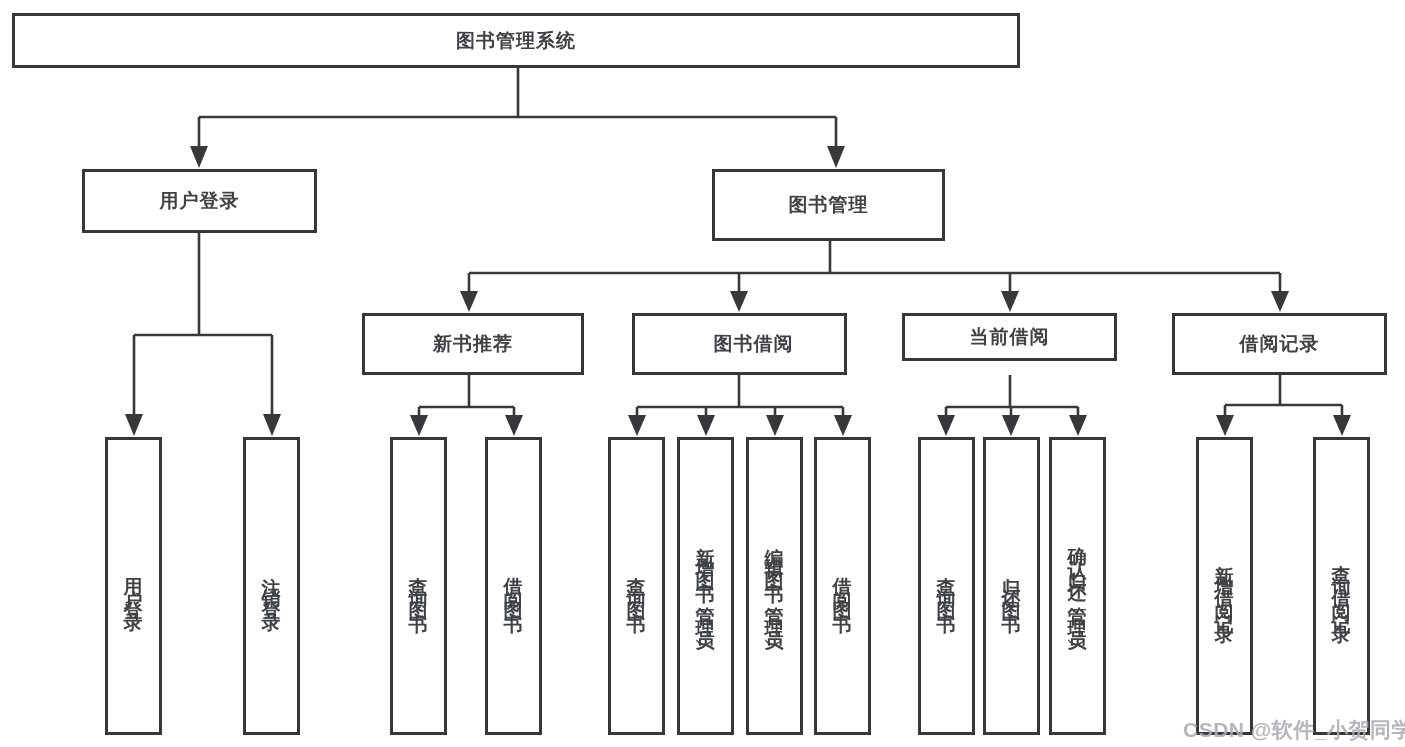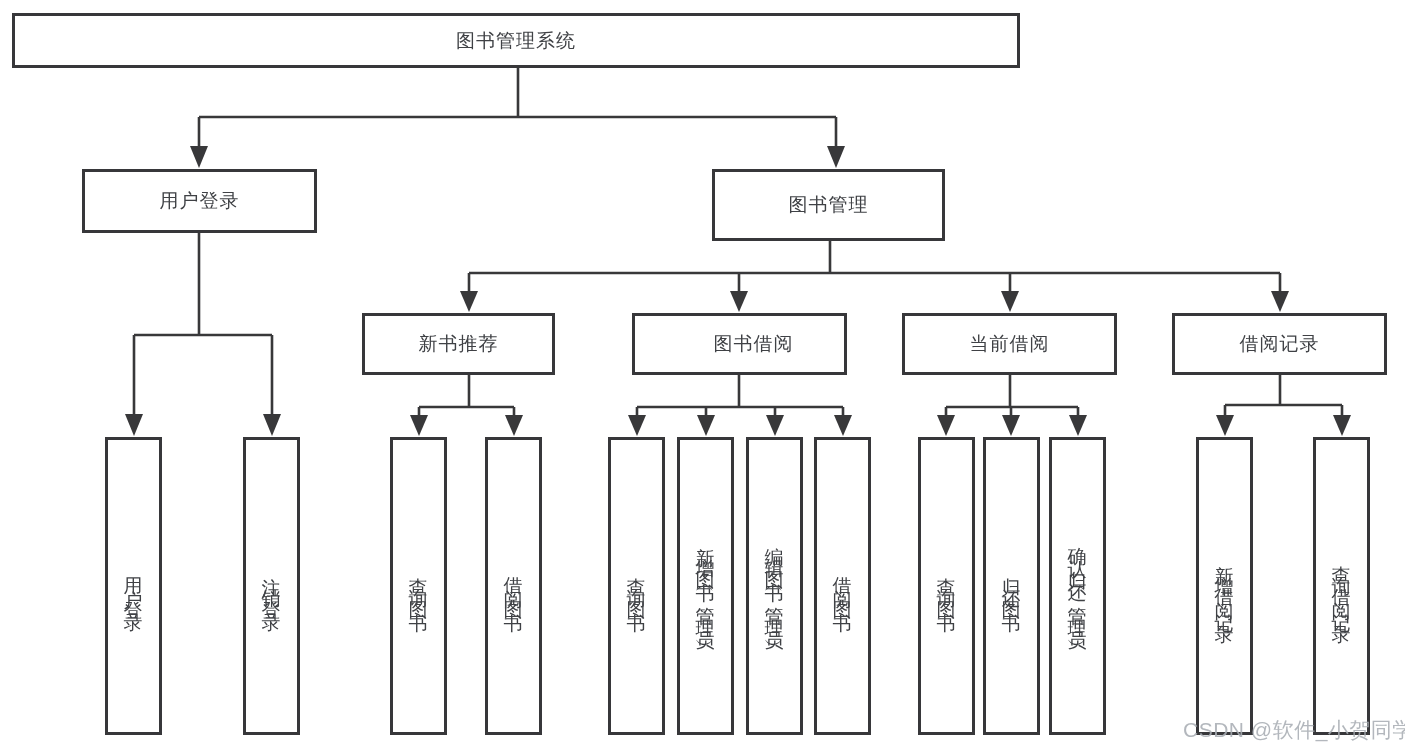--- a/index.html
+++ b/index.html
@@ -7,20 +7,21 @@
     padding: 0;
     background: #ffffff;
   }
   #canvas {
     position: relative;
     width: 1405px;
     height: 747px;
     background: #ffffff;
     font-family: "Liberation Sans", "DejaVu Sans", sans-serif;
     overflow: hidden;
+    font-weight: bold;
   }
   #connectors {
     position: absolute;
     left: 0;
     top: 0;
     z-index: 1;
   }
   #connectors path {
     fill: none;
     stroke: #38383a;
@@ -129,27 +130,27 @@
     <span>图书管理系统</span>
   </div>
 
   <div class="node h" style="left:82px; top:169px; width:235px; height:64px;">
     <span>用户登录</span>
   </div>
   <div class="node h" style="left:712px; top:169px; width:233px; height:72px;">
     <span>图书管理</span>
   </div>
 
-  <div class="node h" style="left:362px; top:313px; width:193px; height:62px;">
+  <div class="node h" style="left:362px; top:313px; width:222px; height:62px;">
     <span>新书推荐</span>
   </div>
   <div class="node h" style="left:632px; top:313px; width:215px; height:62px;padding-left:28px;">
     <span>图书借阅</span>
   </div>
-  <div class="node h" style="left:902px; top:313px; width:215px; height:62px;">
+  <div class="node h" style="left:902px; top:313px; width:215px; height:48px;">
     <span>当前借阅</span>
   </div>
   <div class="node h" style="left:1172px; top:313px; width:215px; height:62px;">
     <span>借阅记录</span>
   </div>
 
   <div class="node leaf" style="left:105px;">
     <span class="vtext">用户登录</span>
   </div>
   <div class="node leaf" style="left:243px;">

